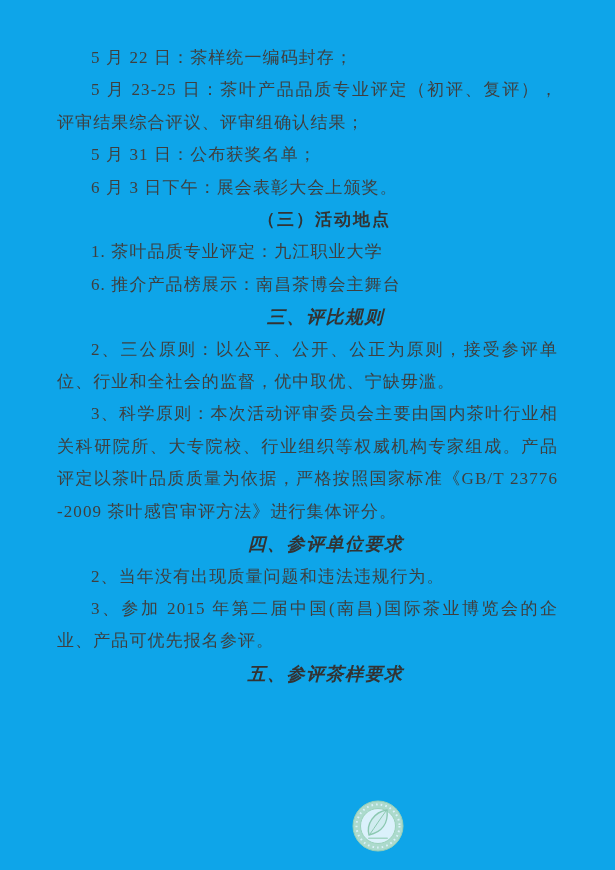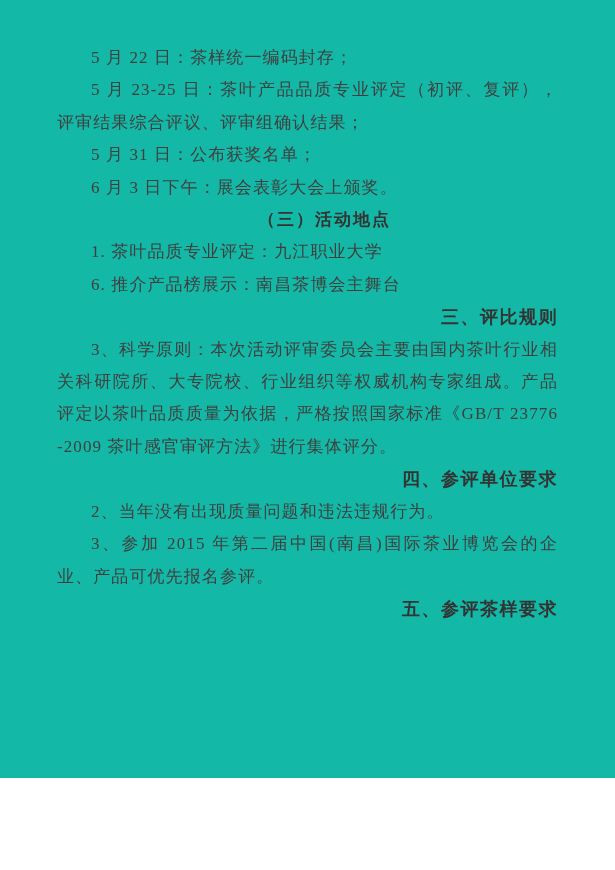--- a/index.html
+++ b/index.html
@@ -3,22 +3,22 @@
 <meta charset="utf-8">
 <style>
   html, body {
     margin: 0;
     padding: 0;
     background: #ffffff;
   }
   .page {
     position: relative;
     width: 615px;
-    height: 778px;
-    background: #14b8a6;
+    height: 870px;
+    background: #0ea5e9;
     overflow: hidden;
     font-family: "Liberation Serif", serif;
   }
   .doc-body {
     position: absolute;
     left: 57px;
     top: 42px;
     width: 501px;
     color: #3f3f3f;
   }
@@ -31,21 +31,22 @@
     text-align: justify;
     text-indent: 2em;
     word-break: break-all;
   }
   p.para.heading {
     font-family: "Liberation Sans", sans-serif;
     font-weight: bold;
     font-size: 18px;
     color: #2e2e2e;
     letter-spacing: 1.5px;
-    text-align: right;
+    text-align: center;
+    font-style: italic;
   }
   p.para.subheading {
     font-weight: bold;
     color: #333333;
     letter-spacing: 2px;
     text-align: center;
   }
   .bold {
     font-weight: bold;
     color: #333333;
@@ -67,20 +68,21 @@
 
   <div class="doc-body">
       <p class="para body"><span>5 月 22 日：茶样统一编码封存；</span></p>
       <p class="para body"><span>5 月 23-25 日：茶叶产品品质专业评定（初评、复评），评审结果综合评议、评审组确认结果；</span></p>
       <p class="para body"><span>5 月 31 日：公布获奖名单；</span></p>
       <p class="para body"><span>6 月 3 日下午：展会表彰大会上颁奖。</span></p>
       <p class="para subheading"><span class="bold">（三）活动地点</span></p>
       <p class="para body"><span>1. 茶叶品质专业评定：九江职业大学</span></p>
       <p class="para body"><span>6. 推介产品榜展示：南昌茶博会主舞台</span></p>
       <p class="para heading"><span class="bold">三、评比规则</span></p>
+      <p class="para body"><span>2、三公原则：以公平、公开、公正为原则，接受参评单位、行业和全社会的监督，优中取优、宁缺毋滥。</span></p>
       <p class="para body"><span>3、科学原则：本次活动评审委员会主要由国内茶叶行业相关科研院所、大专院校、行业组织等权威机构专家组成。产品评定以茶叶品质质量为依据，严格按照国家标准《GB/T 23776-2009 茶叶感官审评方法》进行集体评分。</span></p>
       <p class="para heading"><span class="bold">四、参评单位要求</span></p>
       <p class="para body"><span>2、当年没有出现质量问题和违法违规行为。</span></p>
       <p class="para body"><span>3、参加 2015 年第二届中国(南昌)国际茶业博览会的企业、产品可优先报名参评。</span></p>
       <p class="para heading"><span class="bold">五、参评茶样要求</span></p>
     </div>
 
   <svg class="watermark" viewBox="0 0 54 58" xmlns="http://www.w3.org/2000/svg">
     <g>
 

